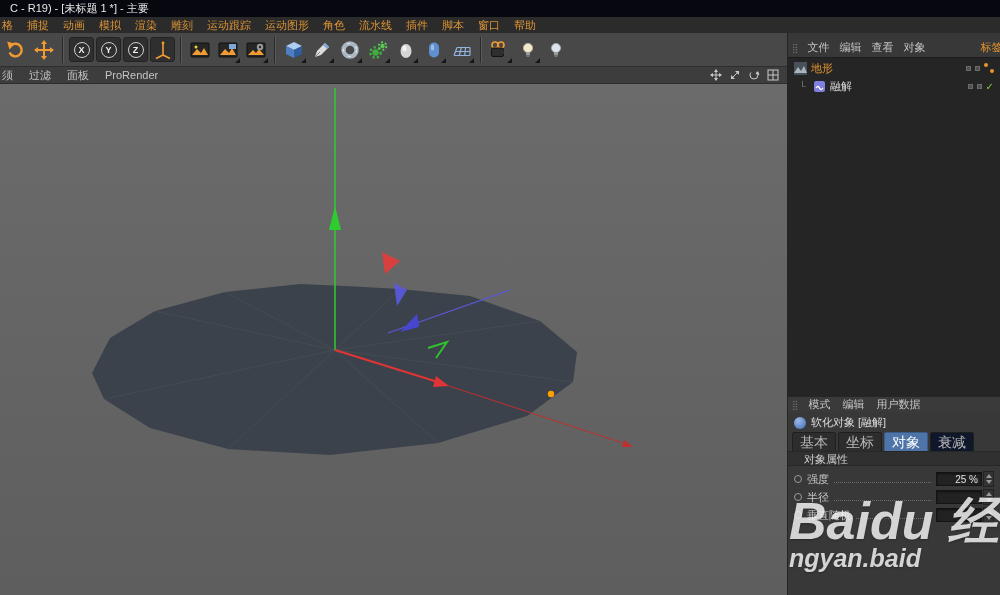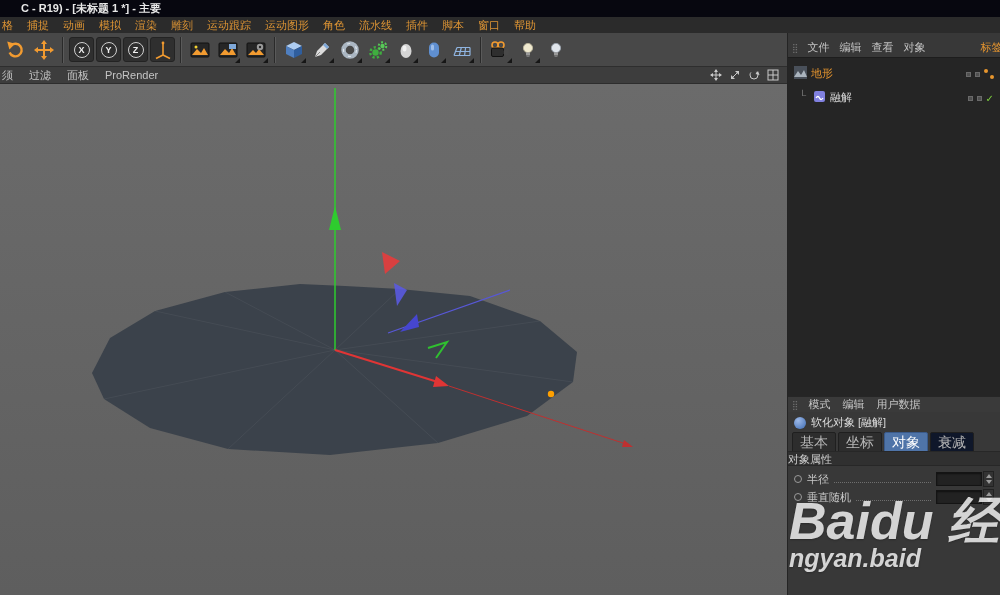--- a/index.html
+++ b/index.html
@@ -3,21 +3,21 @@
 <meta charset="utf-8">
 <style>
   * { margin:0; padding:0; box-sizing:border-box; cursor:default; }
   html,body { width:1000px; height:595px; }
   body { position:relative; overflow:hidden; background:#404040;
          font-family:"Liberation Sans","DejaVu Sans",sans-serif; color:#ddd; }
 
   
   .titlebar { position:absolute; left:0; top:0; width:1000px; height:17px;
     background:#07070f; color:#e8e8e8; font-size:11px; display:flex;
-    align-items:center; padding-left:21px;font-weight:bold; }
+    align-items:center; padding-left:10px; }
 
   
   .menubar { position:absolute; left:0; top:17px; width:1000px; height:16px;
     background:#2b2b2b; display:flex; align-items:center; font-size:11px;
     color:#dd9434; }
   .mitem { padding:0 7px; white-space:nowrap; }
   .mitem:first-child { padding-left:2px; }
 
   
   .toolbar { position:absolute; left:0; top:33px; width:1000px; height:34px;
@@ -50,22 +50,22 @@
   
   .right-panel { position:absolute; left:787px; top:33px; width:213px; height:562px;
     background:#383838; border-left:1px solid #242424; font-size:11px; }
   .om-header { position:absolute; left:0; top:6px; right:0; height:17px;
     display:flex; align-items:center; color:#c2c2c2; }
   .om-header .tab { padding:0 5px; white-space:nowrap; }
   .grip { color:#6e6e6e; font-size:9px; padding:0 4px; }
   .tab-accent { color:#e8962e;margin-left:45px; }
   .om-body { position:absolute; left:0; top:24px; right:0; height:339px;
     background:#252525; border-top:1px solid #1d1d1d; }
-  .obj-row { height:16px; display:flex; padding-left:6px;
-    gap:4px; color:#d8d8d8; margin-top:8px; }
+  .obj-row { height:16px; display:flex; align-items:center; padding-left:6px;
+    gap:4px; color:#d8d8d8; margin-top:2px; }
   .obj-label-selected { color:#e8962e; }
   .tree { color:#808080; width:10px; margin-left:5px; font-size:10px; }
   .obj-controls { margin-left:auto; margin-right:6px; display:flex;
     align-items:center; gap:4px; }
   .visq { width:5px; height:5px; background:#505050; border:1px solid #6a6a6a; }
   .odots { position:relative; width:10px; height:12px; }
   .odot { position:absolute; width:4px; height:4px; border-radius:50%; background:#e8962e; }
   .gcheck { font-size:10px; color:#7ed23e; font-weight:bold; }
 
   .am-header { position:absolute; left:0; top:363px; right:0; height:16px;
@@ -76,21 +76,21 @@
     display:flex; align-items:center; padding-left:6px; gap:5px; color:#dcdcdc; }
   .ball { width:12px; height:12px; border-radius:50%;
     background:radial-gradient(circle at 35% 30%, #9db9e8, #3d6cb4); }
   .am-subtabs { position:absolute; left:4px; top:399px; display:flex; gap:2px; }
   .subtab { padding:1px 7px; background:#2d2d2d; border:1px solid #1f1f1f;
     color:#b8b8b8; border-radius:2px; font-size:14px; white-space:nowrap; }
   .subtab.active { background:#4f74a8; border-color:#3a5a8a; color:#fff; }
   .subtab.alt { background:#0f172a; }
   .am-section { position:absolute; left:0; top:418px; right:0; height:15px;
     background:#303030; border-top:1px solid #272727; border-bottom:1px solid #272727;
-    color:#cfcfcf; line-height:14px; padding-left:0; }
+    color:#cfcfcf; line-height:14px; padding-left:16px; }
   .props { position:absolute; left:0; top:437px; right:0; }
   .prop-row { display:flex; align-items:center; height:18px; padding:0 6px; }
   .kdot { width:8px; height:8px; border:1px solid #9a9a9a; border-radius:50%;
     margin-right:5px; flex:0 0 auto; }
   .plabel { color:#c8c8c8; white-space:nowrap; }
   .leader { flex:1; border-bottom:1px dotted #6e6e6e; margin:0 5px; height:1px;
     transform:translateY(3px); }
   .vbox { width:46px; height:14px; background:#222; border:1px solid #141414;
     color:#e2e2e2; font-size:10px; display:flex; align-items:center;
     justify-content:flex-end; padding:0 3px; flex:0 0 auto;
@@ -393,20 +393,30 @@
     <span class="subtab">坐标</span>
     <span class="subtab active">对象</span>
     <span class="subtab alt">衰减</span>
   </div>
 
   <div class="am-section">对象属性</div>
 
   <div class="props">
     <div class="prop-row">
       <span class="kdot"></span>
+      <span class="plabel">强度</span>
+      <span class="leader"></span>
+      <span class="vbox">25 %</span>
+      <span class="stepper">
+          <span class="stup"></span>
+          <span class="stdn"></span>
+        </span>
+    </div>
+    <div class="prop-row">
+      <span class="kdot"></span>
       <span class="plabel">半径</span>
       <span class="leader"></span>
       <span class="vbox"></span>
       <span class="stepper">
           <span class="stup"></span>
           <span class="stdn"></span>
         </span>
     </div>
     <div class="prop-row">
       <span class="kdot"></span>

